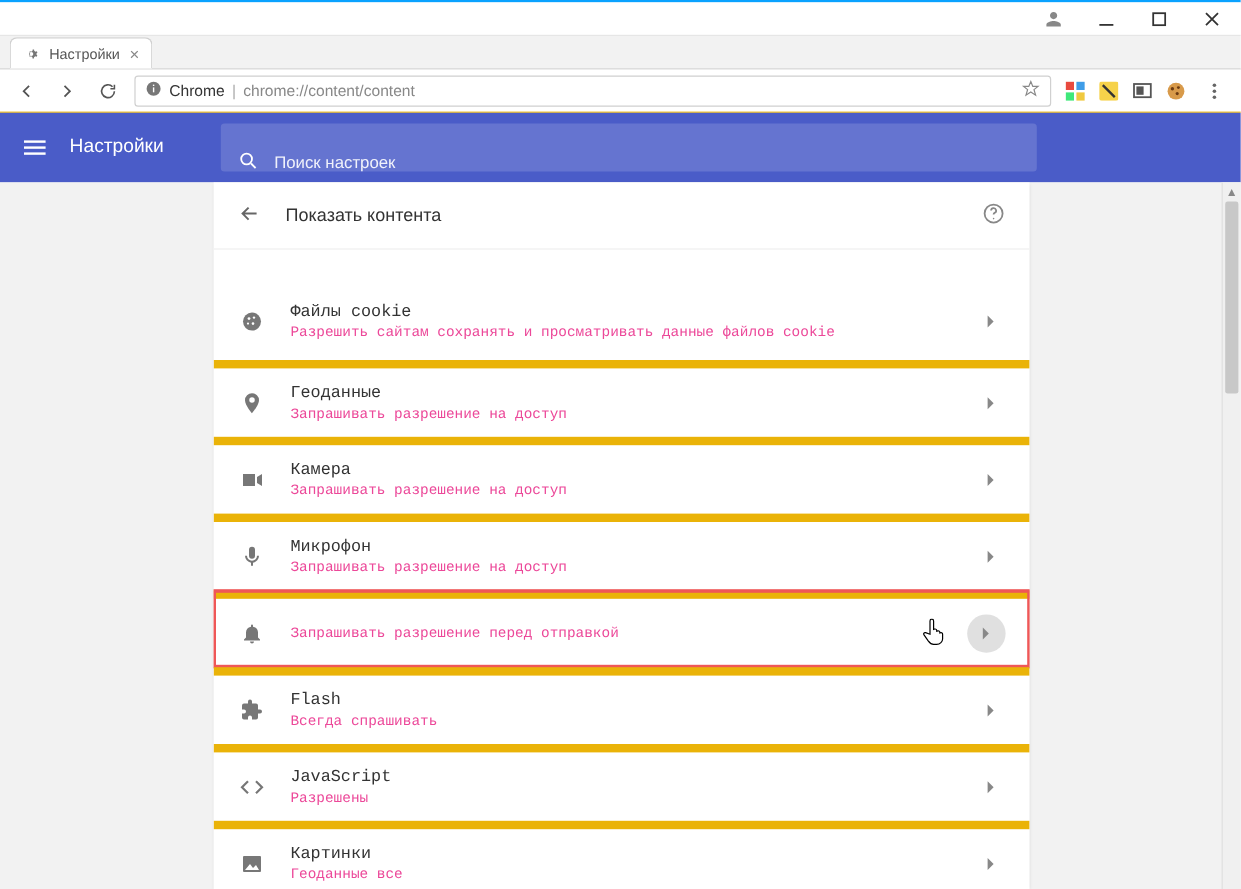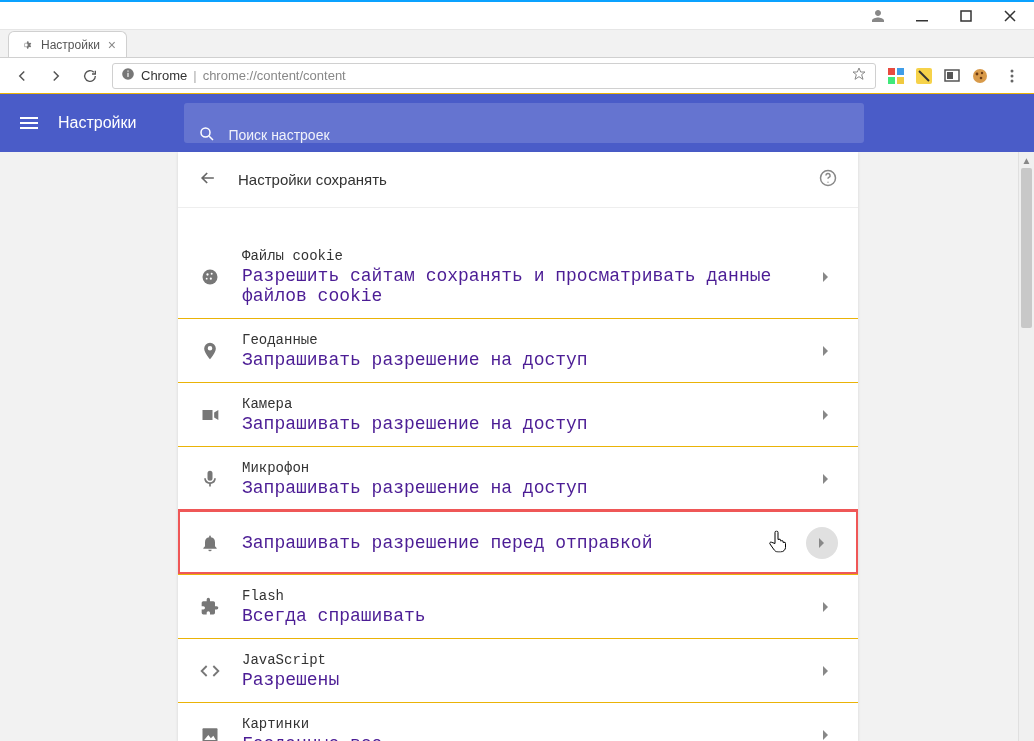--- a/index.html
+++ b/index.html
@@ -149,29 +149,29 @@
   .card-header .help { color: #888; }
   .rows { padding-top: 28px; }
   .row {
     display: flex;
     align-items: center;
     padding: 12px 20px;
     gap: 20px;
     position: relative;
     min-height: 64px;
   }
-  .row + .row { border-top: 1px solid #eab308; }
+  .row + .row { border-top: 7px solid #eab308; }
   .row .icon-slot {
     width: 24px;
     display: flex; align-items:center; justify-content:center;
     color: #777;
   }
   .row .text-slot { flex: 1; font-family: Liberation Mono, monospace; }
   .row .text-slot .label { font-size: 14px; color: #333; margin-bottom: 2px; }
-  .row .text-slot .sub { font-size: 18px; color: #4c1d95; }
+  .row .text-slot .sub { font-size: 12px; color: #ec4899; }
   .row .chev {
     color: #999;
     width: 24px; display:flex; align-items:center; justify-content:center;
   }
   .row.highlight {
     outline: 3px solid #ef5757;
     outline-offset: -2px;
   }
   .row.highlight .chev {
     background: #e0e0e0;
@@ -329,21 +329,21 @@
 </div>
 
 <div class="content-area">
   <div class="card">
     <div class="card-header">
       <span class="back">
         <svg width="20" height="20" viewBox="0 0 24 24" fill="none" stroke="#666" stroke-width="2">
             <path d="M19 12H5M11 18l-6-6 6-6"></path>
           </svg>
       </span>
-      <span class="title">Настройки сохранять</span>
+      <span class="title">Показать контента</span>
       <span class="help">
         <svg width="20" height="20" viewBox="0 0 24 24" fill="none" stroke="#888" stroke-width="1.8">
             <circle cx="12" cy="12" r="9"></circle>
             <path d="M9.5 9a2.5 2.5 0 1 1 3.5 2.3c-.8.4-1 1-1 1.7"></path>
             <circle cx="12" cy="17" r="0.8" fill="#888" stroke="none"></circle>
           </svg>
       </span>
     </div>
     <div class="rows" id="rows-container">
         <div class="row">

